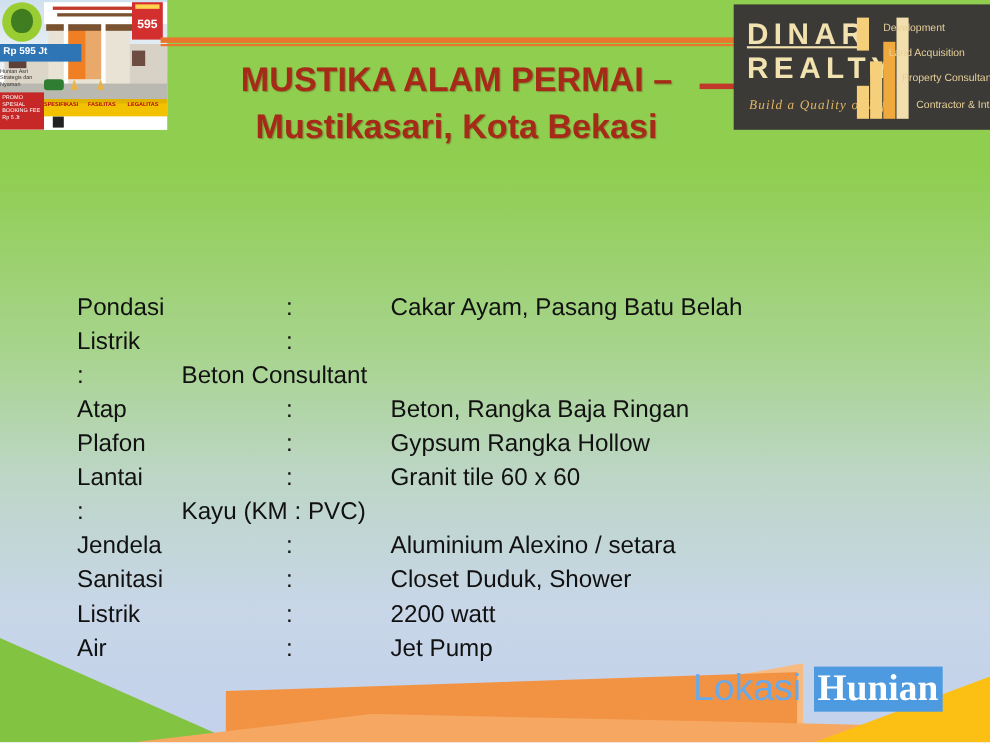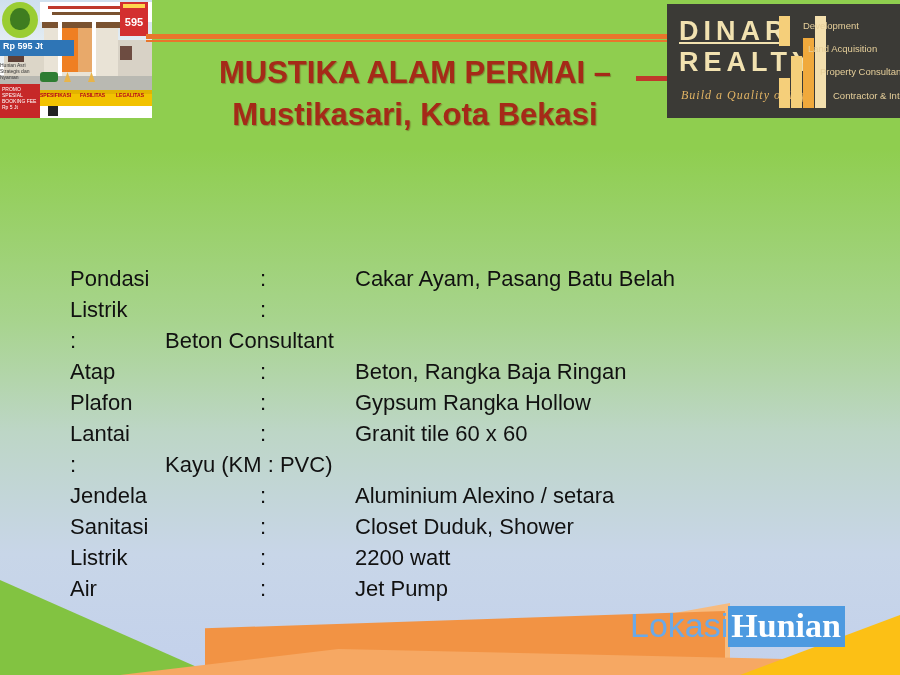--- a/index.html
+++ b/index.html
@@ -237,20 +237,21 @@
     line-height: 38px;
   }
   #wm-hunian {
     background: #4d9ae0;
     color: #ffffff;
     font-family: "Liberation Serif", serif;
     font-weight: bold;
     font-size: 34px;
     line-height: 38px;
     padding: 1px 4px 2px 3px;
+    margin-left: 12px;
   }
 </style>
 </head>
 <body>
 
 <div id="slide">
 
   <div class="deco" id="deco-orange-light"></div>
   <div class="deco" id="deco-green-left"></div>
   <div class="deco" id="deco-orange-block"></div>

